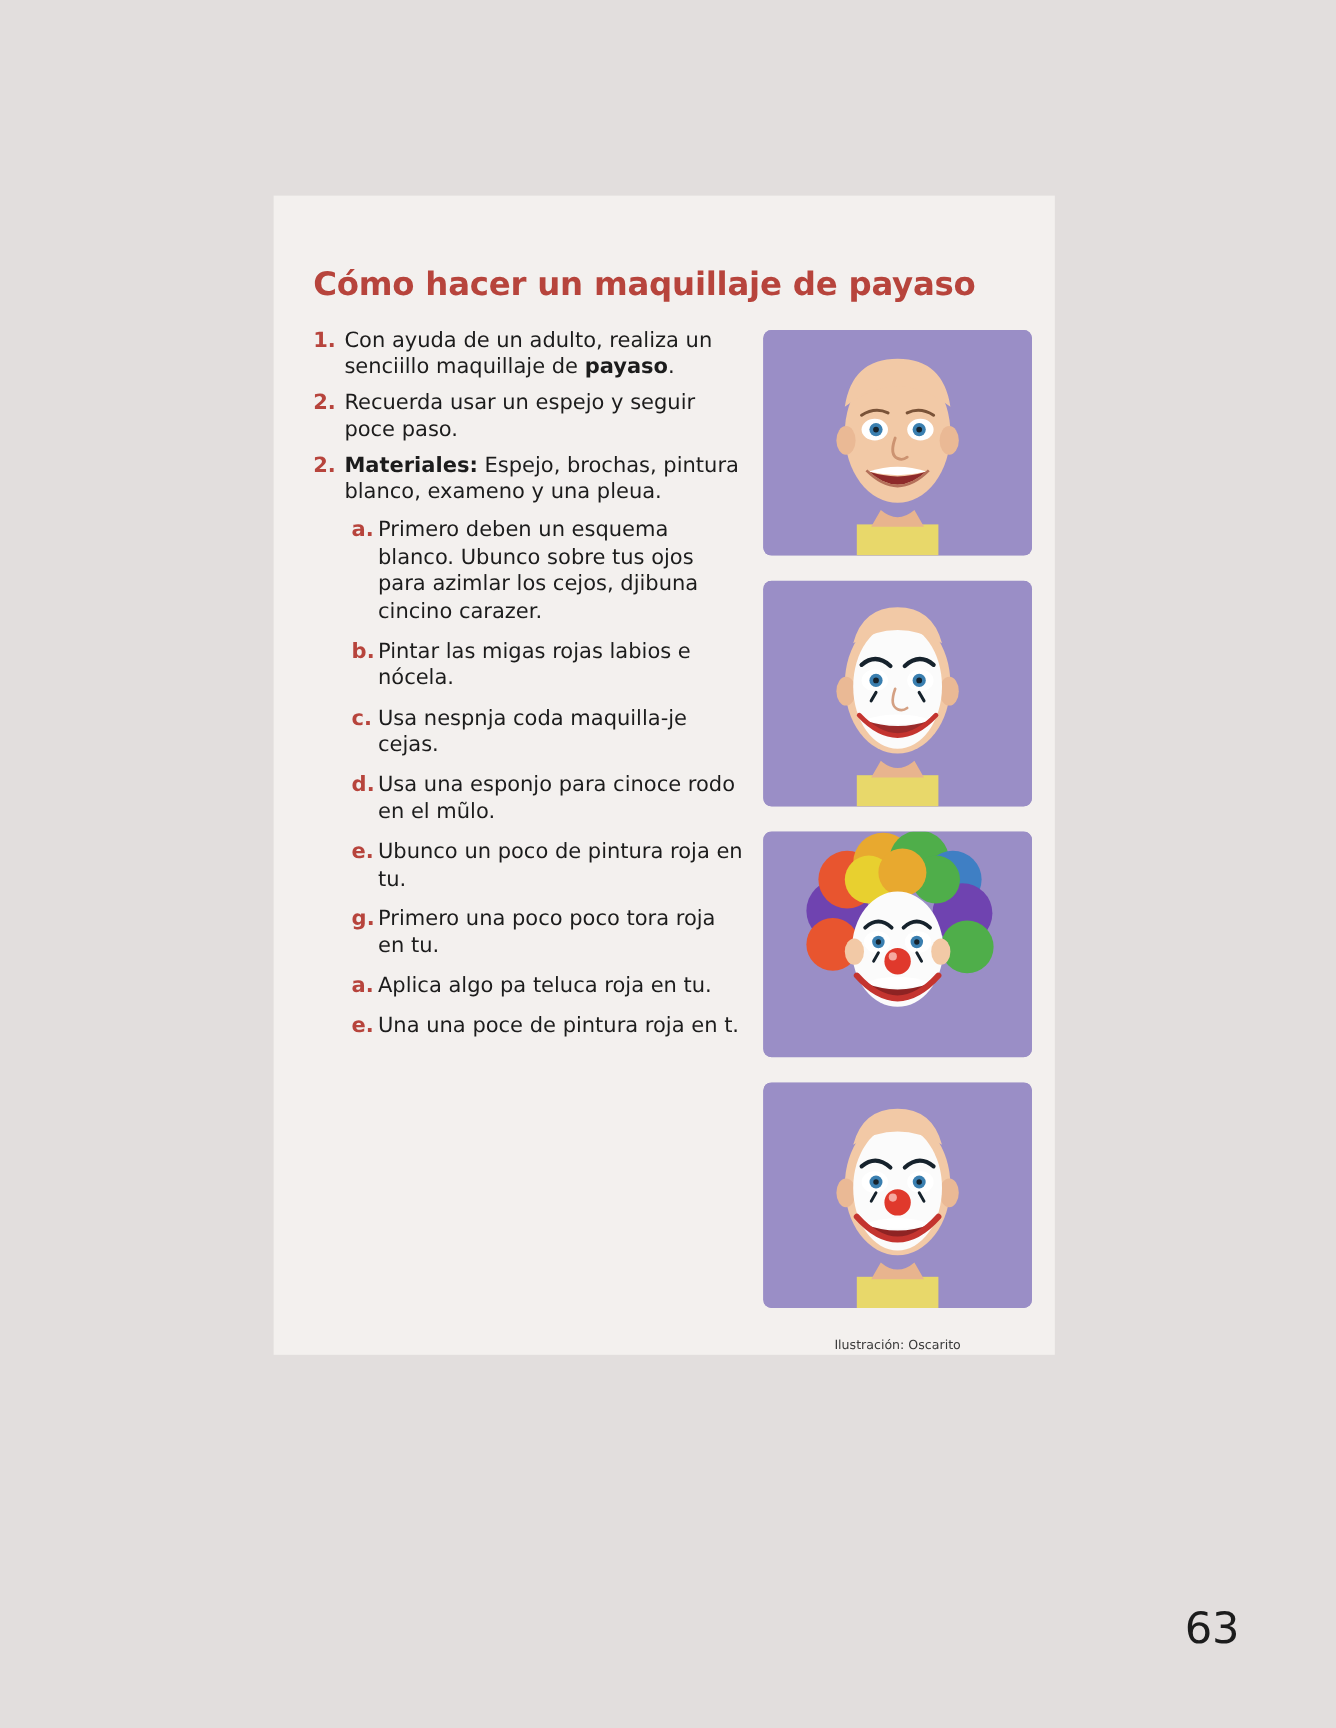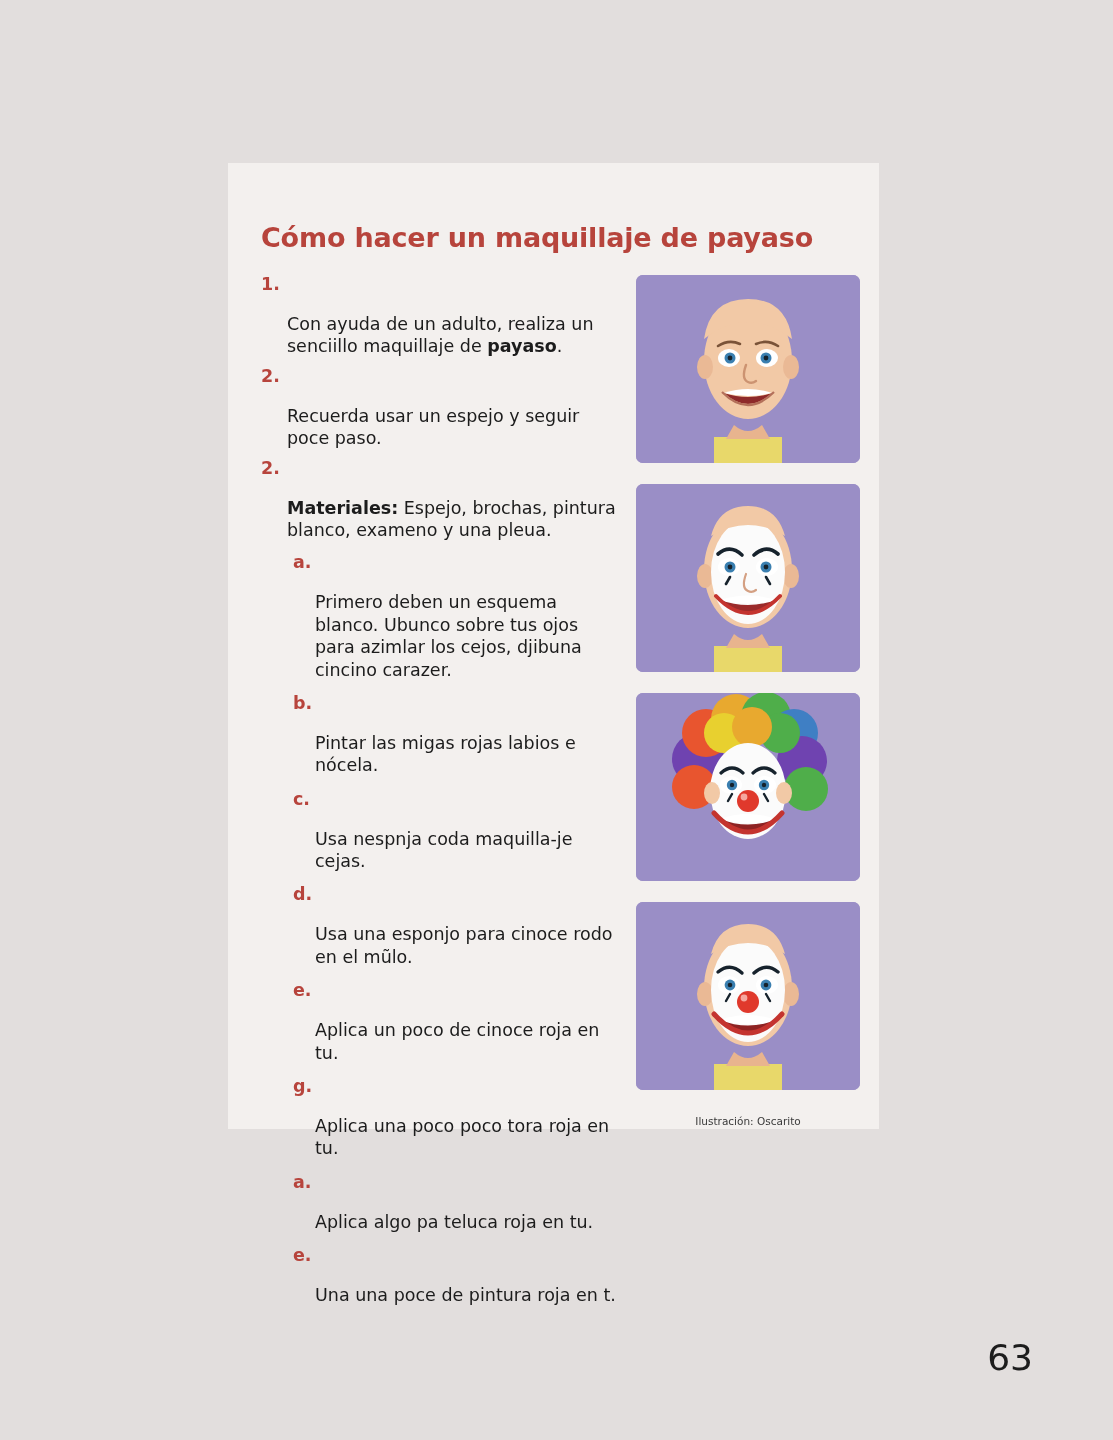--- a/index.html
+++ b/index.html
@@ -55,21 +55,20 @@
     width: 26px;
   }
   .marker.letter {
     width: 22px;
   }
   .row-text {
     font-size: 17.5px;
     line-height: 1.28;
     color: #1c1c1c;
     flex: 1 1 auto;
-    margin-top: 40px;
   }
   .row-text b {
     font-weight: bold;
   }
   .sub-list {
     margin-left: 32px;
     margin-top: 10px;
   }
   .sub-list .list-row {
     margin-bottom: 11px;
@@ -145,25 +144,25 @@
       <div class="list-row">
         <span class="marker letter">c.</span>
         <span class="row-text">Usa nespnja coda maquilla-je cejas.</span>
       </div>
       <div class="list-row">
         <span class="marker letter">d.</span>
         <span class="row-text">Usa una esponjo para cinoce rodo en el mũlo.</span>
       </div>
       <div class="list-row">
         <span class="marker letter">e.</span>
-        <span class="row-text">Aplica un poco de cinoce roja en tu.</span>
+        <span class="row-text">Ubunco un poco de pintura roja en tu.</span>
       </div>
       <div class="list-row">
         <span class="marker letter">g.</span>
-        <span class="row-text">Aplica una poco poco tora roja en tu.</span>
+        <span class="row-text">Primero una poco poco tora roja en tu.</span>
       </div>
       <div class="list-row">
         <span class="marker letter">a.</span>
         <span class="row-text">Aplica algo pa teluca roja en tu.</span>
       </div>
       <div class="list-row">
         <span class="marker letter">e.</span>
         <span class="row-text">Una una poce de pintura roja en t.</span>
       </div>
     </div>

